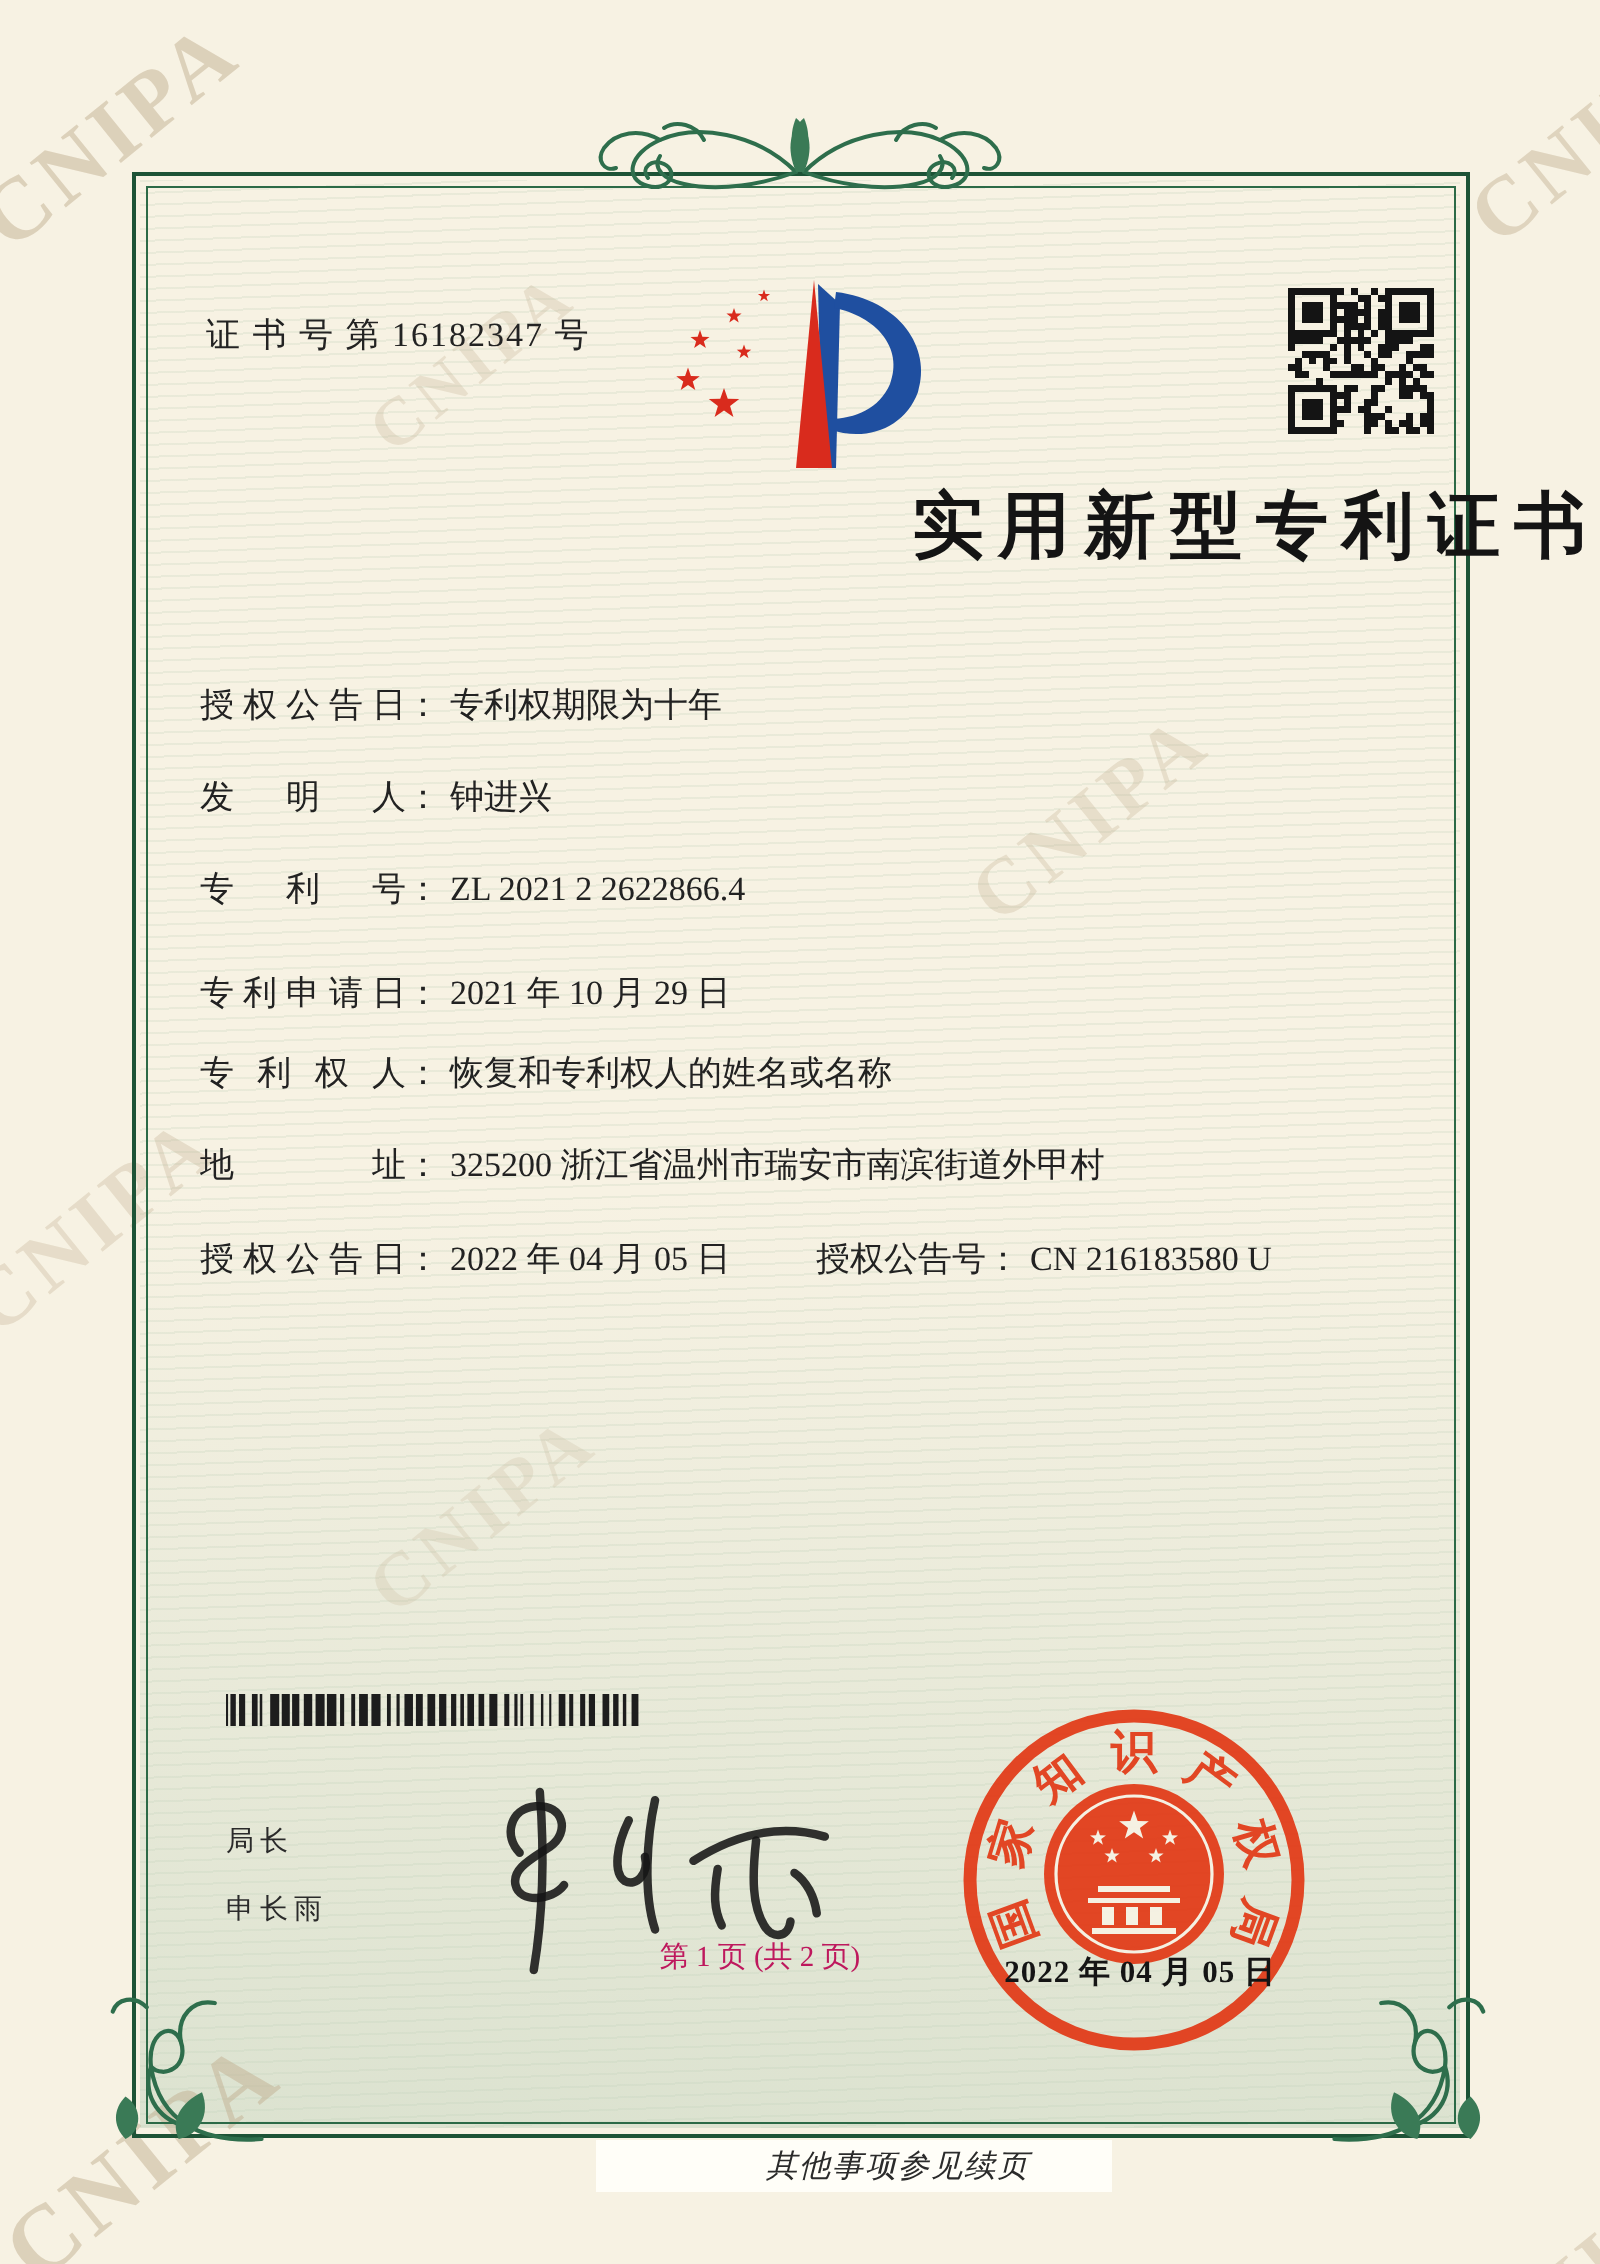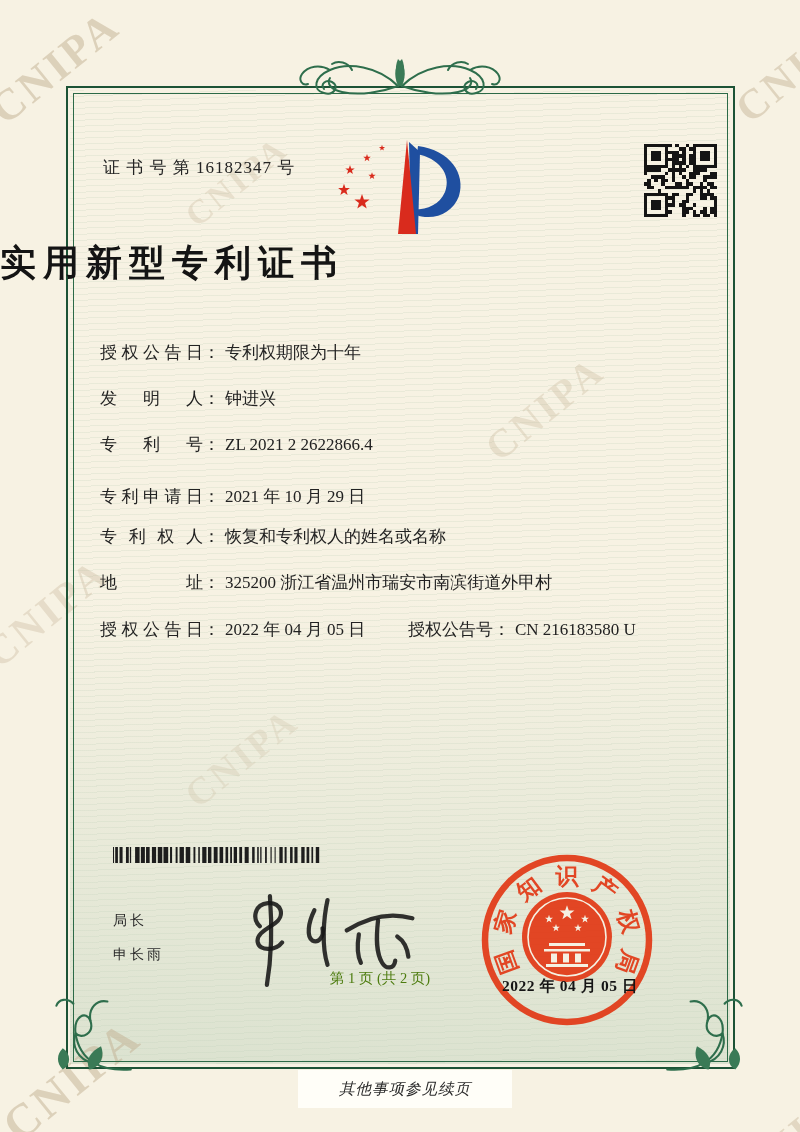--- a/index.html
+++ b/index.html
@@ -22,21 +22,21 @@
 
   .orn{position:absolute;z-index:4;}
   .orn path{stroke:#2e6e4c;stroke-width:2;fill:none;stroke-linecap:round;}
   .orn .fil{fill:#3a7a56;stroke:none;}
 
   .cert-no{position:absolute;left:103px;top:140px;font-size:17px;color:#232323;z-index:3;letter-spacing:1px;margin-top:16px;}
 
   .logo{position:absolute;left:332px;top:118px;width:140px;height:120px;z-index:3;}
   .qr{position:absolute;left:644px;top:144px;width:73px;height:73px;z-index:3;fill:#141414;}
 
-  .title{position:absolute;left:0;top:239px;width:800px;text-align:left;font-size:36px;font-weight:bold;
+  .title{position:absolute;left:0;top:239px;width:800px;text-align:right;font-size:36px;font-weight:bold;
          letter-spacing:7px;color:#141414;z-index:3;margin:0;}
 
   .fields{position:absolute;left:100px;top:0;z-index:3;width:600px;}
   .frow{position:absolute;left:0;font-size:17px;color:#222;white-space:nowrap;}
   .flabel{display:inline-block;width:103px;text-align:justify;text-align-last:justify;vertical-align:bottom;}
   .fcolon{display:inline-block;}
   .fvalue{margin-left:5px;}
   .r0{top:341px}.r1{top:387px}.r2{top:433px}.r3{top:485px}.r4{top:525px}.r5{top:571px}.r6{top:618px}
   .grant-col{position:absolute;left:308px;top:0;white-space:nowrap;}
 
@@ -51,23 +51,23 @@
   .d1{top:912px}.d2{top:946px}
   .sig{position:absolute;left:228px;top:892px;width:195px;height:96px;z-index:3;}
   .sig path{stroke:#161616;stroke-width:4.2;fill:none;stroke-linecap:round;opacity:.88;}
 
   .seal{position:absolute;left:480px;top:853px;width:174px;height:174px;z-index:4;opacity:.93;}
   .seal-char{font-family:"Liberation Serif","DejaVu Serif",serif;font-weight:bold;font-size:23px;
              fill:#e23a17;text-anchor:middle;dominant-baseline:central;}
   .seal-date{position:absolute;left:495px;top:976px;width:150px;text-align:center;font-size:15.5px;
              font-weight:600;color:#151515;z-index:5;letter-spacing:0.5px;}
 
-  .page-info{position:absolute;left:0;top:969px;width:760px;text-align:center;font-size:14.5px;color:#4d7c0f;z-index:3;}
-  .note{position:absolute;left:298px;top:1070px;width:214px;height:38px;background:#fffef8;z-index:3;
-        display:flex;align-items:center;justify-content:center;font-size:15.5px;font-style:italic;color:#2b2b2b;letter-spacing:1px;}
+  .page-info{position:absolute;left:0;top:969px;width:760px;text-align:center;font-size:14.5px;color:#be185d;z-index:3;}
+  .note{position:absolute;left:298px;top:1070px;width:214px;height:26px;background:#fffef8;z-index:3;
+        display:flex;align-items:center;justify-content:center;font-size:15.5px;font-style:italic;color:#2b2b2b;letter-spacing:1px;padding-left:44px;}
 </style>
 </head>
 <body>
 
 <div class="page">
 
   <div class="inner-bg"></div>
 
   <div class="wm" style="left:-20px;top:95px;font-size:44px;opacity:.50">CNIPA</div>
   <div class="wm" style="left:178px;top:205px;font-size:34px;opacity:.28">CNIPA</div>

